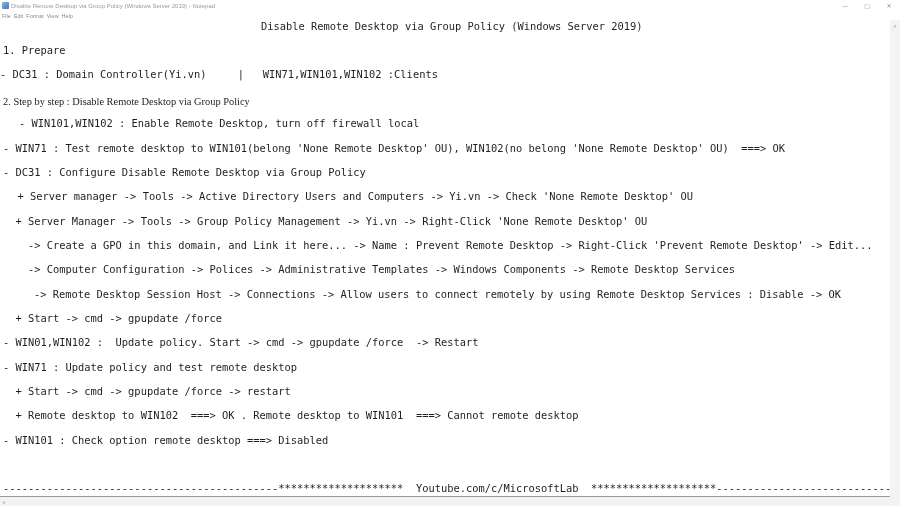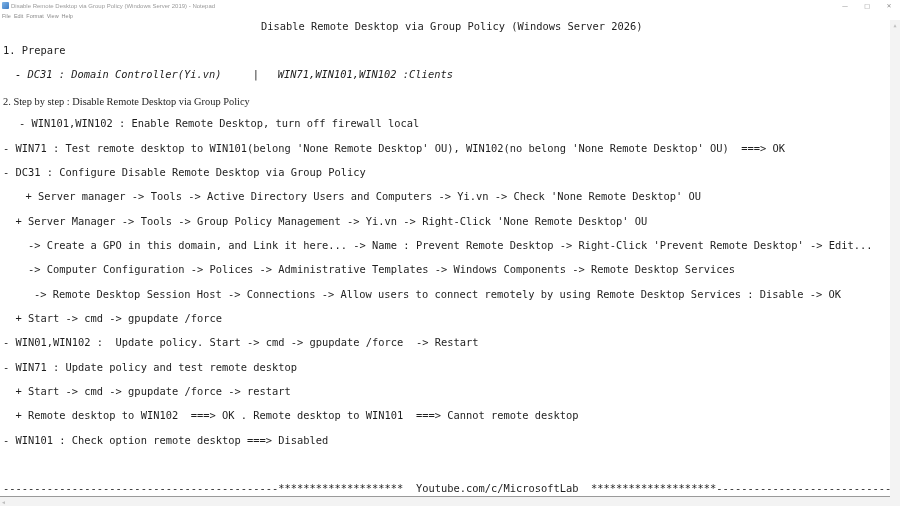--- a/index.html
+++ b/index.html
@@ -76,28 +76,28 @@
 
 <div class="menubar">
   <span class="menu-item">File</span>
   <span class="menu-item">Edit</span>
   <span class="menu-item">Format</span>
   <span class="menu-item">View</span>
   <span class="menu-item">Help</span>
 </div>
 
 <div class="editor" id="editor">
-    <div class="line" style="left: 261px; top: 0px;">Disable Remote Desktop via Group Policy (Windows Server 2026)</div>
+    <div class="line" style="left: 261px; top: 0px;">Disable Remote Desktop via Group Policy (Windows Server 2019)</div>
     <div class="line" style="left: 3px; top: 24px;">1. Prepare</div>
-    <div class="line" style="left: 15px; top: 48px; font-style: italic;">- DC31 : Domain Controller(Yi.vn)     |   WIN71,WIN101,WIN102 :Clients</div>
+    <div class="line" style="left: 0; top: 48px;">- DC31 : Domain Controller(Yi.vn)     |   WIN71,WIN101,WIN102 :Clients</div>
     <div class="line" style="left: 3px; top: 76px; font-family: Liberation Serif, serif;">2. Step by step : Disable Remote Desktop via Group Policy</div>
     <div class="line" style="left: 19px; top: 97px;">- WIN101,WIN102 : Enable Remote Desktop, turn off firewall local</div>
     <div class="line" style="left: 3px; top: 122px;">- WIN71 : Test remote desktop to WIN101(belong 'None Remote Desktop' OU), WIN102(no belong 'None Remote Desktop' OU)  ===&gt; OK</div>
     <div class="line" style="left: 3px; top: 146px;">- DC31 : Configure Disable Remote Desktop via Group Policy</div>
-    <div class="line" style="left: 13px; top: 170px;">  + Server manager -&gt; Tools -&gt; Active Directory Users and Computers -&gt; Yi.vn -&gt; Check 'None Remote Desktop' OU</div>
+    <div class="line" style="left: 5px; top: 170px;">  + Server manager -&gt; Tools -&gt; Active Directory Users and Computers -&gt; Yi.vn -&gt; Check 'None Remote Desktop' OU</div>
     <div class="line" style="left: 3px; top: 195px;">  + Server Manager -&gt; Tools -&gt; Group Policy Management -&gt; Yi.vn -&gt; Right-Click 'None Remote Desktop' OU</div>
     <div class="line" style="left: 3px; top: 219px;">    -&gt; Create a GPO in this domain, and Link it here... -&gt; Name : Prevent Remote Desktop -&gt; Right-Click 'Prevent Remote Desktop' -&gt; Edit...</div>
     <div class="line" style="left: 3px; top: 243px;">    -&gt; Computer Configuration -&gt; Polices -&gt; Administrative Templates -&gt; Windows Components -&gt; Remote Desktop Services</div>
     <div class="line" style="left: 9px; top: 268px;">    -&gt; Remote Desktop Session Host -&gt; Connections -&gt; Allow users to connect remotely by using Remote Desktop Services : Disable -&gt; OK</div>
     <div class="line" style="left: 3px; top: 292px;">  + Start -&gt; cmd -&gt; gpupdate /force</div>
     <div class="line" style="left: 3px; top: 316px;">- WIN01,WIN102 :  Update policy. Start -&gt; cmd -&gt; gpupdate /force  -&gt; Restart</div>
     <div class="line" style="left: 3px; top: 341px;">- WIN71 : Update policy and test remote desktop</div>
     <div class="line" style="left: 3px; top: 365px;">  + Start -&gt; cmd -&gt; gpupdate /force -&gt; restart</div>
     <div class="line" style="left: 3px; top: 389px;">  + Remote desktop to WIN102  ===&gt; OK . Remote desktop to WIN101  ===&gt; Cannot remote desktop</div>
     <div class="line" style="left: 3px; top: 414px;">- WIN101 : Check option remote desktop ===&gt; Disabled</div>

